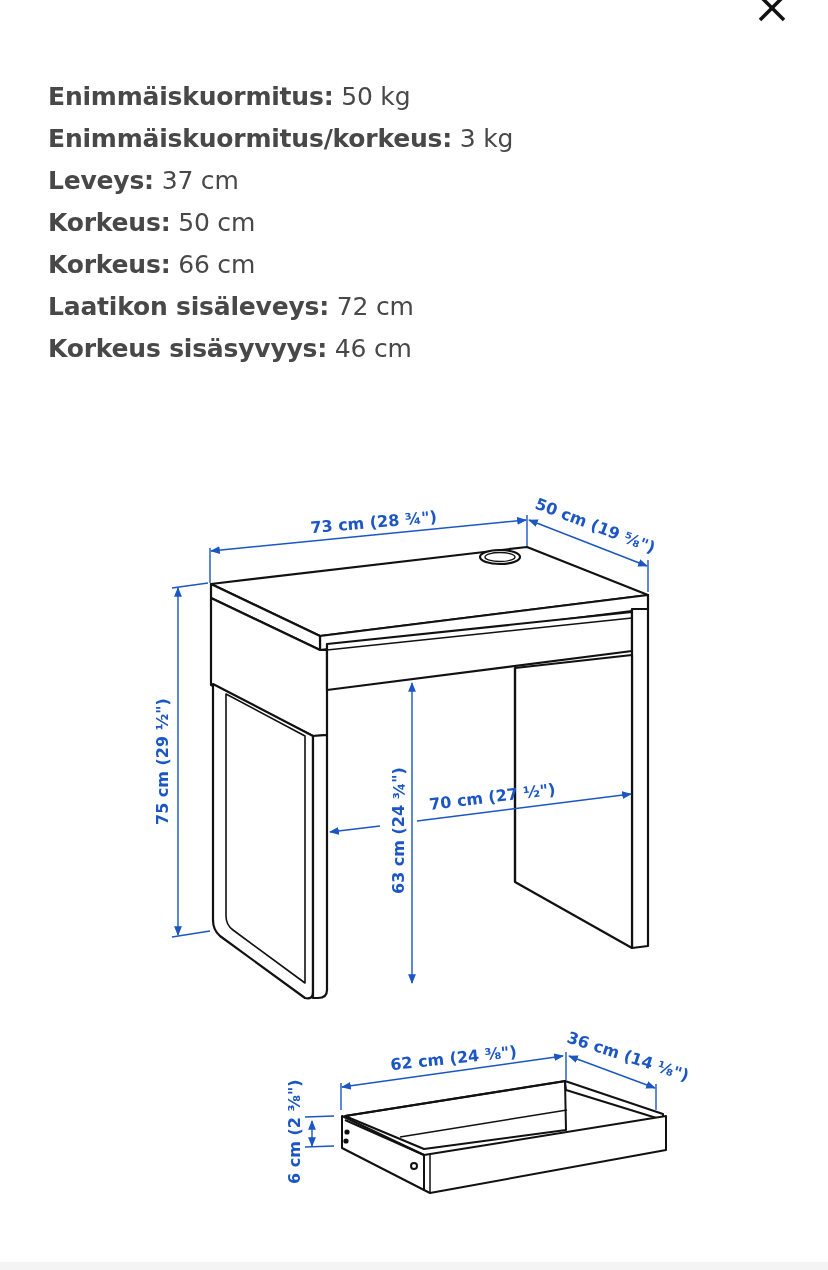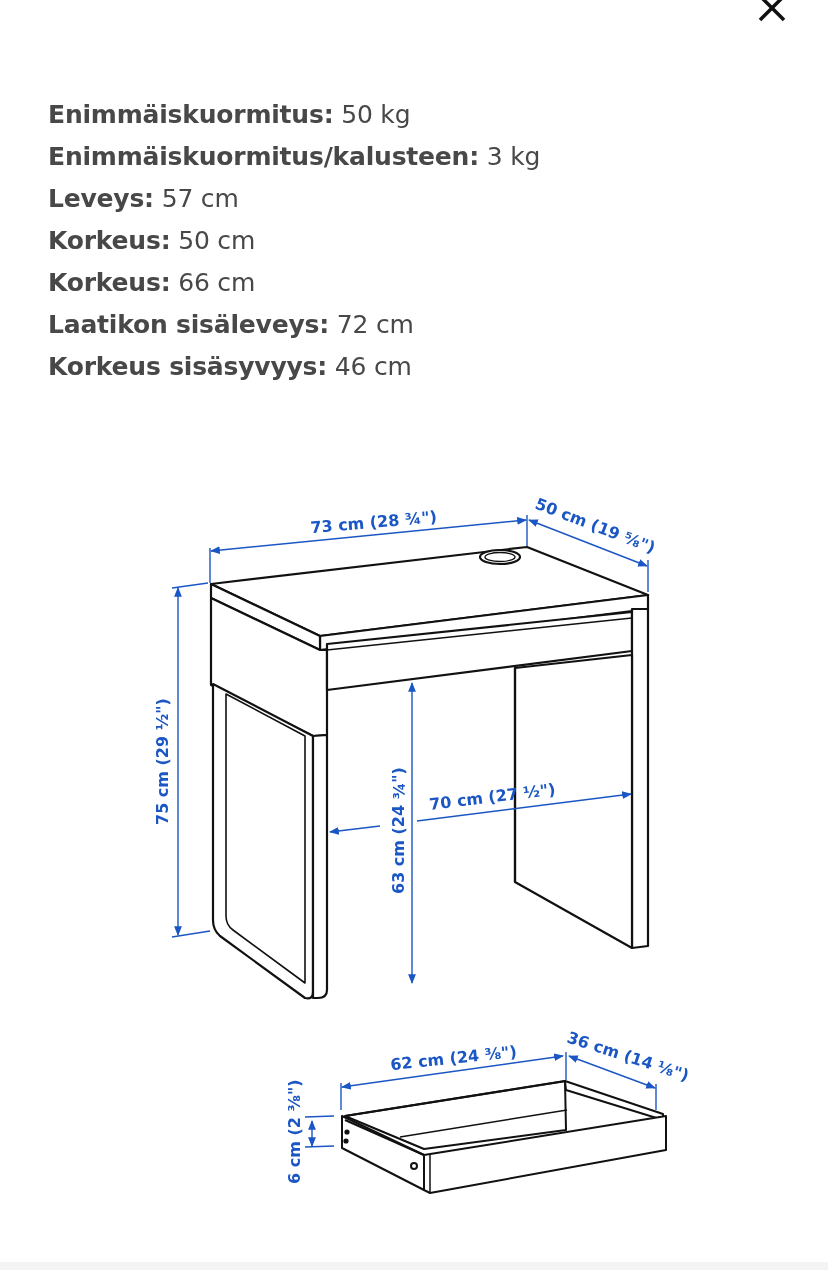--- a/index.html
+++ b/index.html
@@ -1,40 +1,40 @@
 <!DOCTYPE html>
 <html><head>
 <meta charset="utf-8">
 <style>
   html, body { margin: 0; padding: 0; background: #ffffff; }
   body { width: 828px; height: 1270px; position: relative; overflow: hidden; font-family: "DejaVu Sans", "Liberation Sans", sans-serif; }
   .close-btn { position: absolute; left: 752px; top: -12px; width: 40px; height: 40px; cursor: pointer; }
   .close-btn svg { display: block; }
-  .specs { position: absolute; left: 48px; top: 94px; width: 740px; }
+  .specs { position: absolute; left: 48px; top: 76px; width: 740px; }
   .spec-row { font-size: 25px; line-height: 42px; color: #484848; white-space: nowrap; letter-spacing: -0.2px; }
   .spec-label { font-weight: bold; color: #484848; }
   .spec-value { font-weight: normal; color: #484848; }
   .diagram { position: absolute; left: 0; top: 460px; width: 828px; height: 760px; }
   .dim { fill: #1a56c4; font-family: "DejaVu Sans", "Liberation Sans", sans-serif; font-weight: bold; font-size: 16px; }
   .bottom-fade { position: absolute; left: 0; top: 1262px; width: 828px; height: 8px; background: #f4f4f4; }
 </style>
 </head>
 <body>
 
 <div class="close-btn">
   <svg width="40" height="40" viewBox="0 0 40 40">
     <line x1="8" y1="8" x2="32" y2="32" stroke="#111" stroke-width="3.5"></line>
     <line x1="32" y1="8" x2="8" y2="32" stroke="#111" stroke-width="3.5"></line>
   </svg>
 </div>
 
 <div class="specs">
   <div class="spec-row"><span class="spec-label">Enimmäiskuormitus:</span> <span class="spec-value">50 kg</span></div>
-  <div class="spec-row"><span class="spec-label">Enimmäiskuormitus/kalusteen:</span> <span class="spec-value">3 kg</span></div>
-  <div class="spec-row"><span class="spec-label">Leveys:</span> <span class="spec-value">57 cm</span></div>
+  <div class="spec-row"><span class="spec-label">Enimmäiskuormitus/korkeus:</span> <span class="spec-value">3 kg</span></div>
+  <div class="spec-row"><span class="spec-label">Leveys:</span> <span class="spec-value">37 cm</span></div>
   <div class="spec-row"><span class="spec-label">Korkeus:</span> <span class="spec-value">50 cm</span></div>
   <div class="spec-row"><span class="spec-label">Korkeus:</span> <span class="spec-value">66 cm</span></div>
   <div class="spec-row"><span class="spec-label">Laatikon sisäleveys:</span> <span class="spec-value">72 cm</span></div>
   <div class="spec-row"><span class="spec-label">Korkeus sisäsyvyys:</span> <span class="spec-value">46 cm</span></div>
 </div>
 
 <svg class="diagram" viewBox="0 460 828 760" width="828" height="760">
   <defs>
     <marker id="arr" viewBox="0 0 10 10" refX="9" refY="5" markerWidth="7" markerHeight="7" orient="auto-start-reverse">
       <path d="M0,1 L10,5 L0,9 z" fill="#1a56c4"></path>

